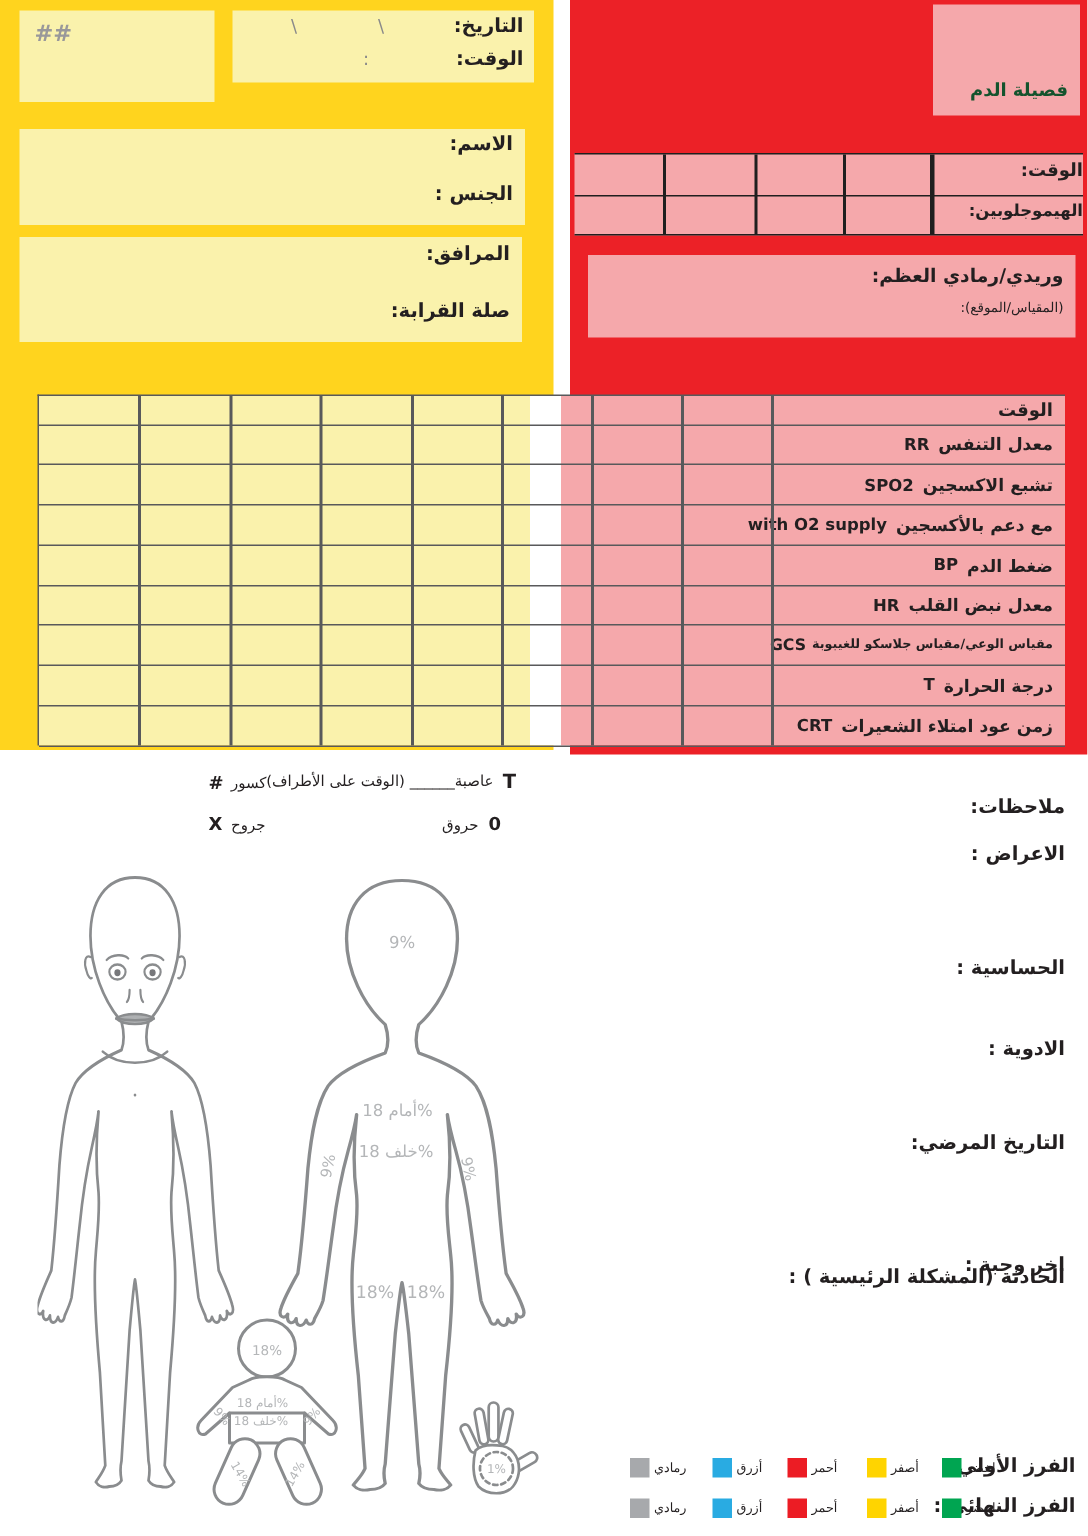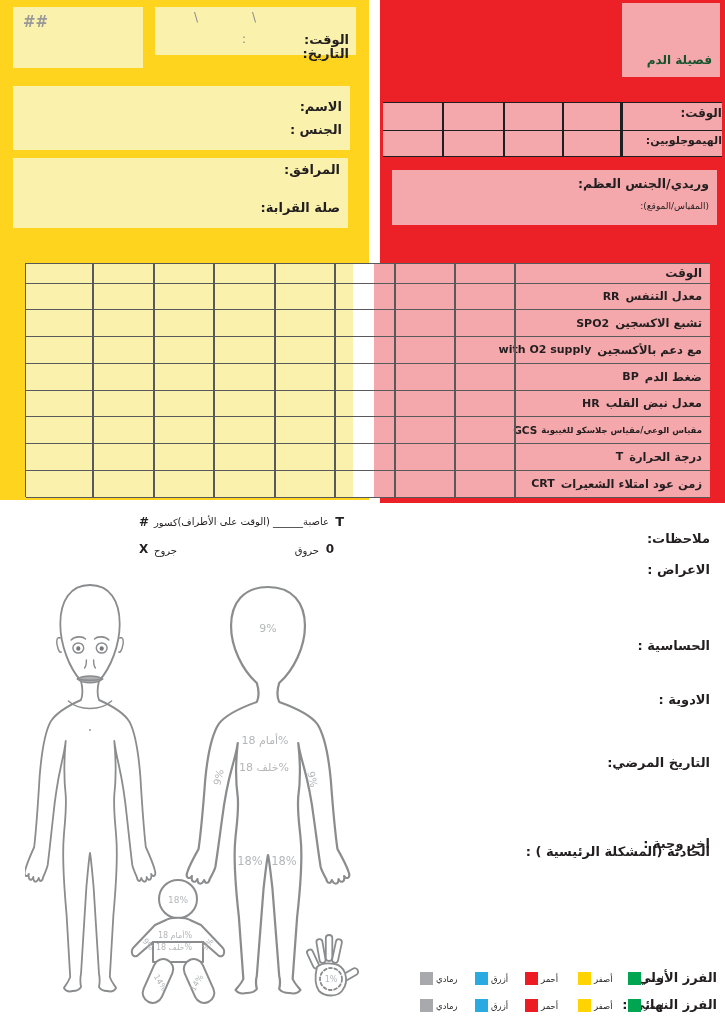--- a/index.html
+++ b/index.html
@@ -59,29 +59,29 @@
 <div class="page">
 
   <div class="yellow-block"></div>
   <div class="red-block"></div>
 
   <div class="abs lt-yellow" style="left:13px;top:7px;width:130px;height:61px;">
     <span class="abs muted" style="left:10px;top:6px;font-weight:bold;font-size:15px;">##</span>
   </div>
 
   <div class="abs lt-yellow" style="left:155px;top:7px;width:201px;height:48px;">
-    <span class="abs lbl" style="right:7px;top:3px;margin-top:36px;">التاريخ:</span>
+    <span class="abs lbl" style="right:7px;top:3px;">التاريخ:</span>
     <span class="abs" style="right:100px;top:3px;font-size:12px;color:#8a8a8a;">\</span>
     <span class="abs" style="right:158px;top:3px;font-size:12px;color:#8a8a8a;">\</span>
     <span class="abs lbl" style="right:7px;top:25px;">الوقت:</span>
     <span class="abs" style="right:110px;top:25px;font-size:12px;color:#8a8a8a;">:</span>
   </div>
 
   <div class="abs lt-yellow" style="left:13px;top:86px;width:337px;height:64px;">
-    <span class="abs lbl" style="right:8px;top:13px;text-align:center;">الاسم:</span>
+    <span class="abs lbl" style="right:8px;top:3px;text-align:center;">الاسم:</span>
     <span class="abs lbl" style="right:8px;top:36px;">الجنس :</span>
   </div>
 
   <div class="abs lt-yellow" style="left:13px;top:158px;width:335px;height:70px;text-align:right;">
     <span class="abs lbl" style="right:8px;top:4px;">المرافق:</span>
     <span class="abs lbl" style="right:8px;top:42px;">صلة القرابة:</span>
   </div>
 
   <div class="abs lt-pink" style="left:622px;top:3px;width:98px;height:74px;">
     <span class="abs" style="right:8px;bottom:10px;font-weight:bold;font-size:12px;color:#14532d;direction:rtl;white-space:nowrap;">فصيلة الدم</span>
@@ -91,21 +91,21 @@
     <div class="hline"></div>
     <div class="vline" style="left:59px;"></div>
     <div class="vline" style="left:120px;"></div>
     <div class="vline" style="left:179px;"></div>
     <div class="vline vthick" style="left:237px;"></div>
     <div class="rlabel" style="top:3px;font-size:12px;">الوقت:</div>
     <div class="rlabel" style="top:31px;font-size:11px;">الهيموجلوبين:</div>
   </div>
 
   <div class="abs lt-pink" style="left:392px;top:170px;width:325px;height:55px;">
-    <span class="abs lbl" style="right:8px;top:6px;font-size:12.5px;">وريدي/الجنس العظم:</span>
+    <span class="abs lbl" style="right:8px;top:6px;font-size:12.5px;">وريدي/رمادي العظم:</span>
     <span class="abs lbl-sm" style="right:8px;top:31px;text-align:center;">(المقياس/الموقع):</span>
   </div>
 
   <div class="vtable">
     <div class="vline" style="left:66px;"></div>
     <div class="vline" style="left:127px;"></div>
     <div class="vline" style="left:187px;"></div>
     <div class="vline" style="left:248px;"></div>
     <div class="vline" style="left:308px;"></div>
     <div class="vline" style="left:368px;"></div>

